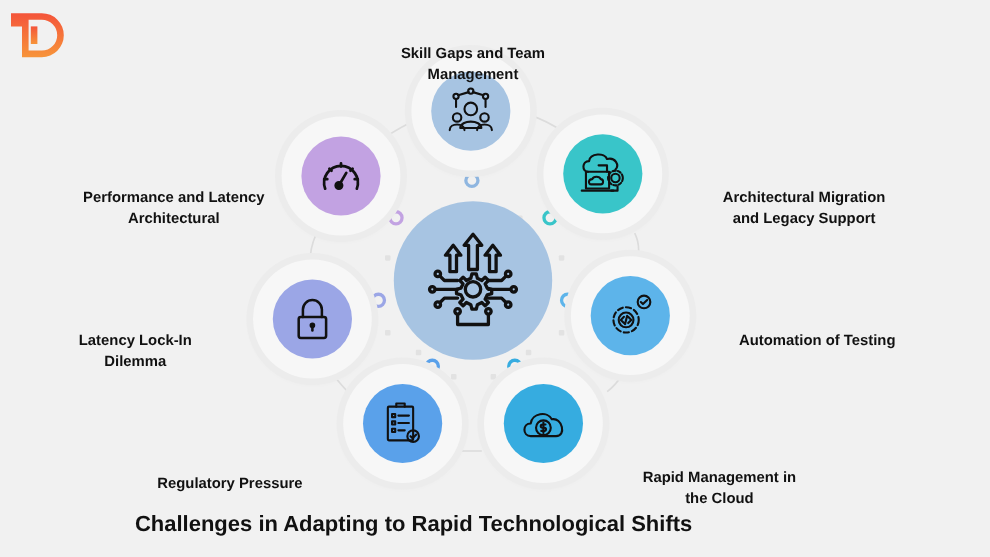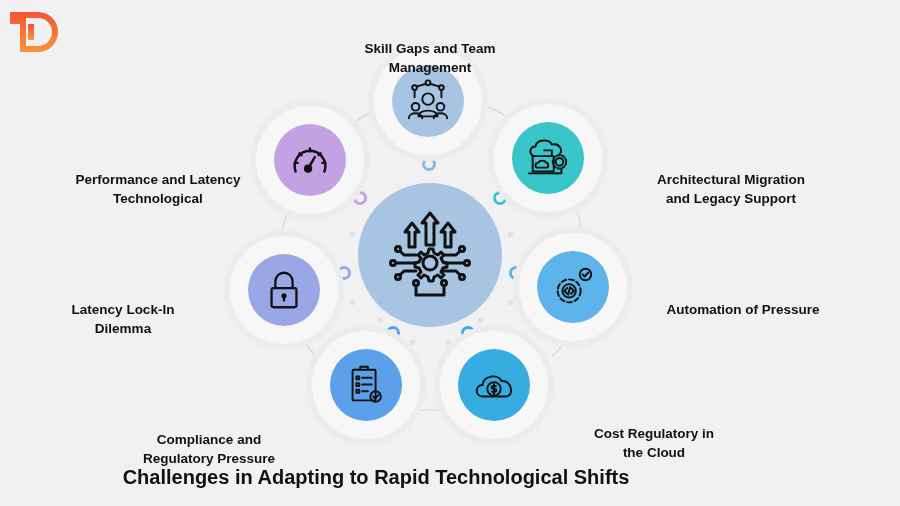--- a/index.html
+++ b/index.html
@@ -136,55 +136,54 @@
     <svg viewBox="0 0 48 48" fill="none" stroke="#111" stroke-width="2" stroke-linejoin="round" stroke-linecap="round">
       <circle cx="20" cy="28" r="12" stroke-dasharray="5 3"></circle>
         <circle cx="20" cy="28" r="7"></circle>
       <path d="M18 25 L15 28 L18 31 M22 25 L25 28 L22 31 M21 24 L19 32"></path>
       <circle cx="37" cy="11" r="6"></circle>
         <path d="M34 11 L36 13 L40 9"></path>
     </svg>
   </div>
 </div>
 <div class="label" style="left:648px;top:269px;width:190px">
-  <div>Automation of Pressure</div>
+  <div>Automation of Testing</div>
 </div>
 
 <div class="node" style="left:494px;top:385px">
   <div class="inner" style="background:#36ace0">
     <svg viewBox="0 0 48 48" fill="none" stroke="#111" stroke-width="2" stroke-linejoin="round" stroke-linecap="round">
       <path d="M12 36 C4 36 4 24 12 24 C13 14 28 12 32 20 C42 18 46 36 36 36 Z"></path>
       <circle cx="24" cy="28" r="7"></circle>
       <path d="M26 25 H23 A1.5 1.5 0 0 0 23 28 H25 A1.5 1.5 0 0 1 25 31 H22 M24 23 V33"></path>
     </svg>
   </div>
 </div>
 <div class="label" style="left:574px;top:393px;width:160px">
-  <div>Cost Regulatory in</div>
+  <div>Rapid Management in</div>
   <div>the Cloud</div>
 </div>
 
 <div class="node" style="left:366px;top:385px">
   <div class="inner" style="background:#5aa1ea">
     <svg viewBox="0 0 48 48" fill="none" stroke="#111" stroke-width="2" stroke-linejoin="round" stroke-linecap="round">
       <rect x="10" y="8" width="24" height="32" rx="1"></rect>
         <path d="M18 8 V5 H26 V8"></path>
       <rect x="14" y="15" width="3" height="3"></rect>
         <path d="M20 16.5 H30"></path>
       <rect x="14" y="22" width="3" height="3"></rect>
         <path d="M20 23.5 H30"></path>
       <rect x="14" y="29" width="3" height="3"></rect>
         <path d="M20 30.5 H26"></path>
       <circle cx="34" cy="36" r="5.5"></circle>
         <path d="M31.5 36 L33.5 38 L37 34.5"></path>
     </svg>
   </div>
 </div>
 <div class="label" style="left:134px;top:399px;width:150px">
-  <div>Compliance and</div>
   <div>Regulatory Pressure</div>
 </div>
 
 <div class="node" style="left:284px;top:290px">
   <div class="inner" style="background:#9ba6e6">
     <svg viewBox="0 0 48 48" fill="none" stroke="#111" stroke-width="2.4" stroke-linejoin="round" stroke-linecap="round">
       <path d="M15 22 V15 A9 9 0 0 1 33 15 V22"></path>
       <rect x="11" y="22" width="26" height="20" rx="2"></rect>
       <circle cx="24" cy="30" r="1.5" fill="#111"></circle>
         <path d="M24 31 V35"></path>
@@ -201,16 +200,16 @@
     <svg viewBox="0 0 48 48" fill="none" stroke="#111" stroke-width="2.6" stroke-linejoin="round" stroke-linecap="round">
       <path d="M9 36 A16 16 0 1 1 39 36"></path>
       <path d="M24 12 V15 M13 17 L15 19 M35 17 L33 19 M8 27 H11 M40 27 H37"></path>
       <circle cx="22" cy="33" r="3" fill="#111"></circle>
         <path d="M22 33 L29 21"></path>
     </svg>
   </div>
 </div>
 <div class="label" style="left:68px;top:139px;width:180px">
   <div>Performance and Latency</div>
-  <div>Technological</div>
+  <div>Architectural</div>
 </div>
 
 <div class="title">Challenges in Adapting to Rapid Technological Shifts</div>
 
 </body></html>

